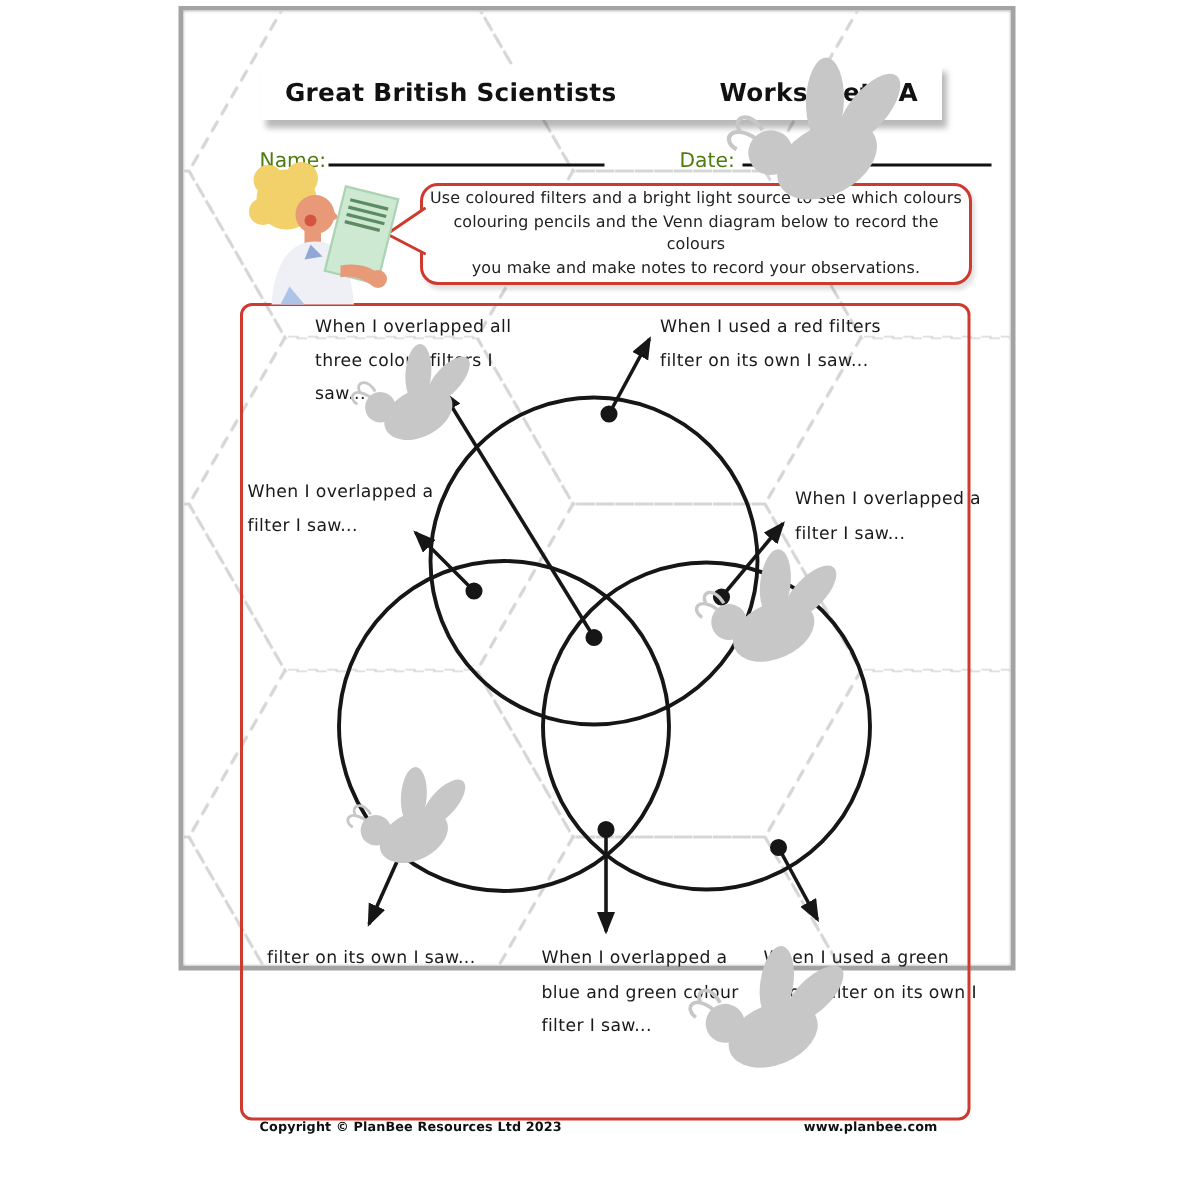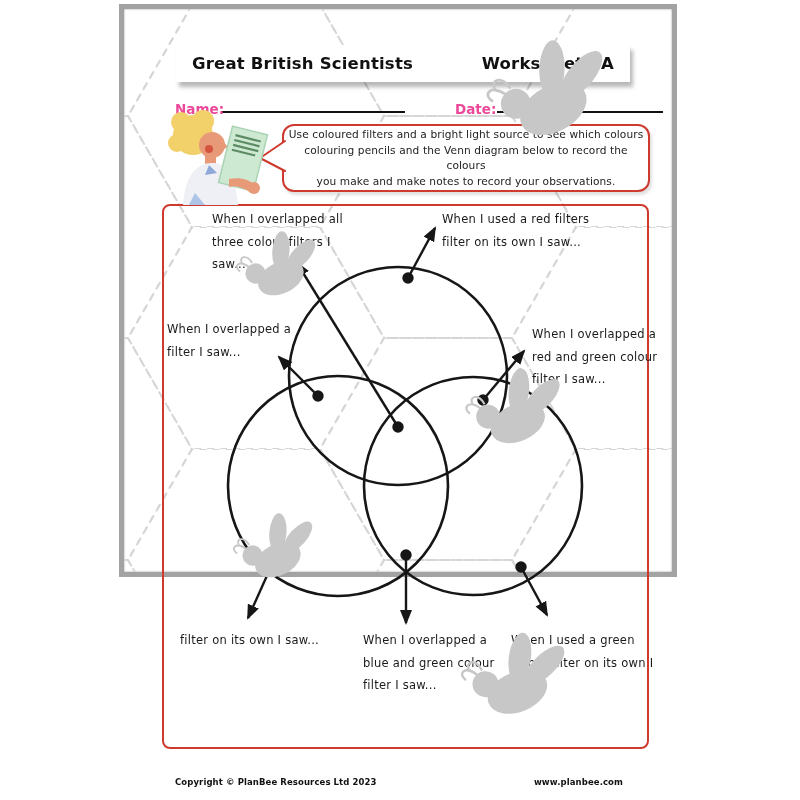--- a/index.html
+++ b/index.html
@@ -1,31 +1,31 @@
 <!DOCTYPE html>
 <html><head>
 <meta charset="utf-8">
 <style>
   * { margin:0; padding:0; box-sizing:border-box; }
   html,body { width:800px; height:800px; background:#ffffff; overflow:hidden;
               font-family:"DejaVu Sans", "Liberation Sans", sans-serif; }
   .canvas { position:absolute; left:0; top:0; width:800px; height:800px; background:#fff; }
 
-  .page { position:absolute; left:119px; top:4px; width:558px; height:573px;
-          background:#fff; border:5px solid #a3a3a3; box-shadow: inset 0 0 2px #8d8d8d; }
+  .page { position:absolute; left:119px; top:4px; width:558px; height:643px;
+          background:#fff; border:3px solid #a3a3a3; box-shadow: inset 0 0 2px #8d8d8d; }
 
   .hexbg { position:absolute; left:0; top:0; width:100%; height:100%; z-index:0; }
 
   .header-band { position:absolute; left:52px; top:36px; width:454px; height:37px;
                  background:#ffffff; box-shadow:3px 5px 4px rgba(0,0,0,0.28);
                  display:flex; align-items:center; justify-content:space-between;
                  padding:0 16px; z-index:2; }
   .header-band .title { font-size:16.5px; font-weight:bold; color:#111; letter-spacing:0.2px; }
 
-  .fieldlbl { position:absolute; font-size:13.5px; font-weight:bold; color:#ec4899; z-index:2; }
+  .fieldlbl { position:absolute; font-size:13.5px; font-weight:normal; color:#4d7c0f; z-index:2; }
   .uline { position:absolute; border-bottom:2px solid #111; z-index:1; }
 
   .bubble { position:absolute; left:158px; top:115px; width:368px; height:68px;
             background:#fff; border:2px solid #cf3a2e; border-radius:12px;
             box-shadow:2px 3px 3px rgba(0,0,0,0.12);
             display:flex; flex-direction:column; justify-content:center;
             text-align:center; z-index:2; }
   .bubble span { display:block; font-size:10.6px; line-height:15.5px; color:#222; letter-spacing:0.1px; }
   .bubble-tail { position:absolute; left:133px; top:130px; width:30px; height:36px; z-index:3; }
 
@@ -39,21 +39,21 @@
   .vlabel span { display:block; }
   .lab-0 { left:88px;  top:199px; }
   .lab-1 { left:318px; top:199px; }
   .lab-2 { left:43px;  top:309px; }
   .lab-3 { left:408px; top:314px; }
   .lab-4 { left:56px;  top:620px; }
   .lab-5 { left:239px; top:620px; }
   .lab-6 { left:387px; top:620px; }
 
   .footer { position:absolute; left:51px; right:49px; top:740px; display:flex;
-            justify-content:space-between; z-index:2;margin-top:28px; }
+            justify-content:space-between; z-index:2; }
   .footer span { font-size:8.5px; font-weight:bold; color:#111; letter-spacing:0.1px; }
 
   .decor { position:absolute; left:0; top:0; width:558px; height:789px; z-index:6;
            pointer-events:none; }
 </style>
 </head>
 <body>
 
 <div class="canvas">
   <div class="page">
@@ -131,21 +131,20 @@
     <div class="vlabel lab-1">
       <span>When I used a red filters</span>
       <span>filter on its own I saw...</span>
     </div>
     <div class="vlabel lab-2">
       <span>When I overlapped a</span>
       <span>filter I saw...</span>
     </div>
     <div class="vlabel lab-3">
       <span>When I overlapped a</span>
-      <span>red and green colour</span>
       <span>filter I saw...</span>
     </div>
     <div class="vlabel lab-4">
       <span>filter on its own I saw...</span>
     </div>
     <div class="vlabel lab-5">
       <span>When I overlapped a</span>
       <span>blue and green colour</span>
       <span>filter I saw...</span>
     </div>

